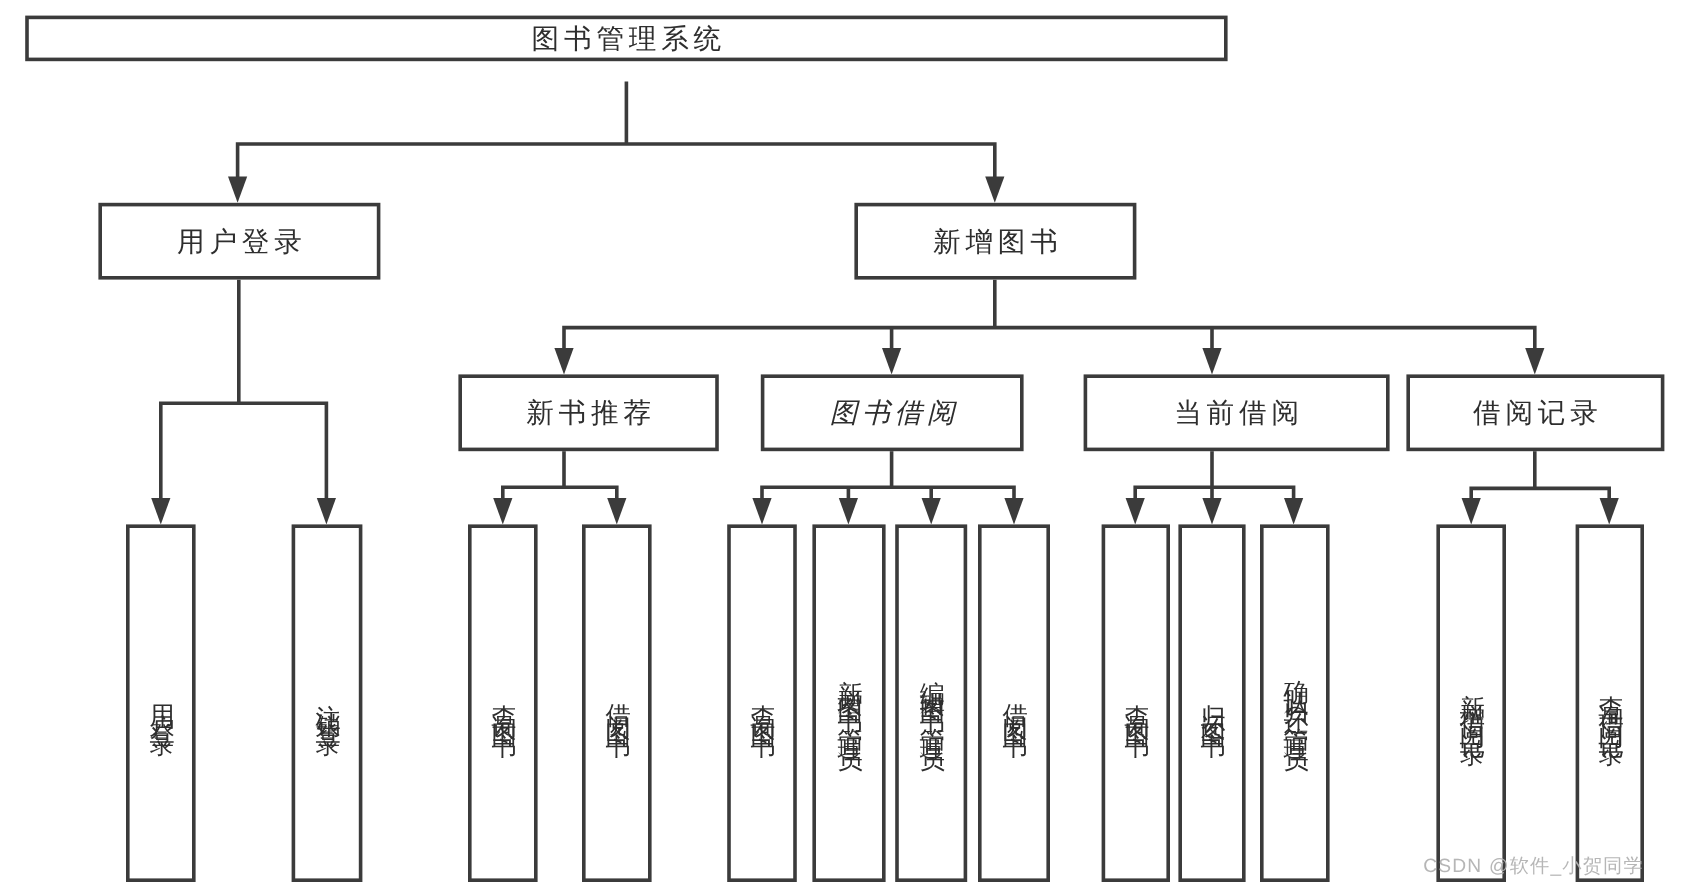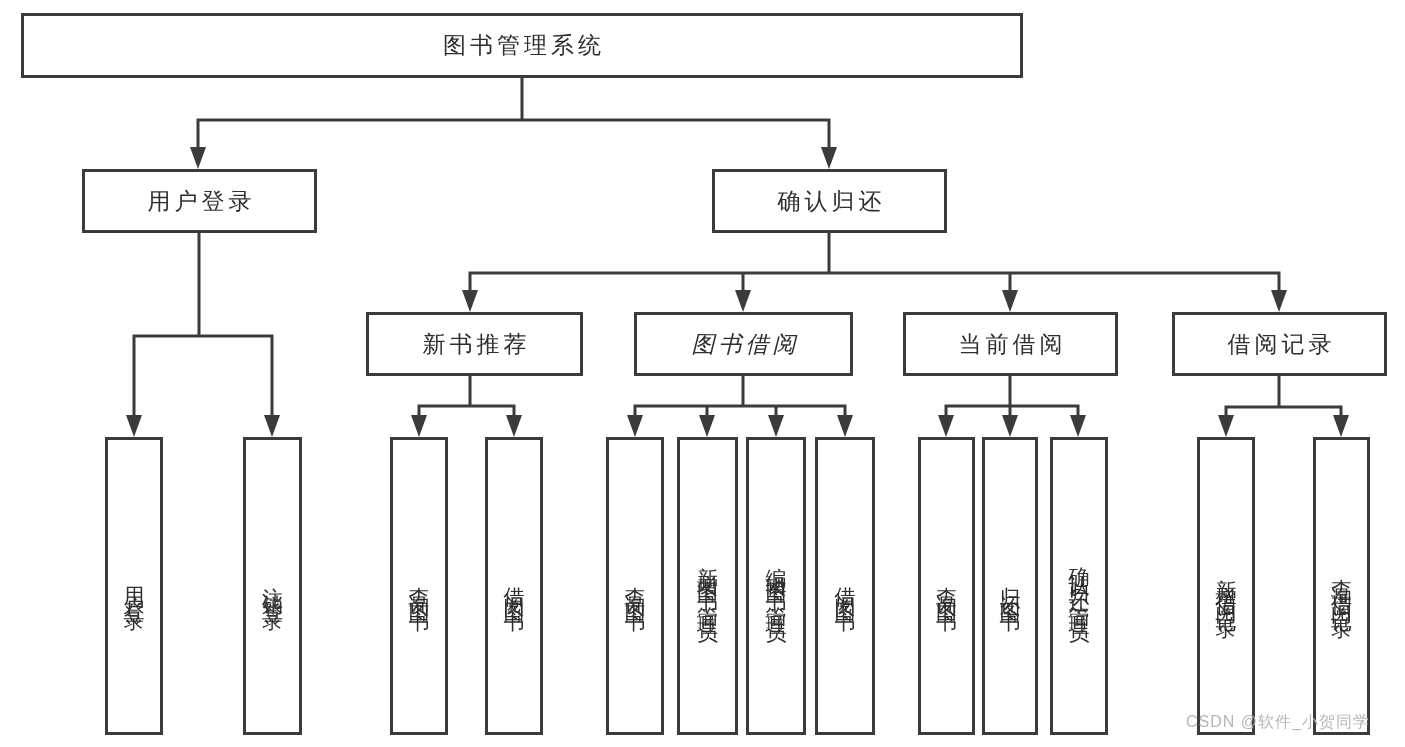--- a/index.html
+++ b/index.html
@@ -25,26 +25,26 @@
     text-indent:4px;
     white-space:nowrap;
   }
   .leaf{font-size:21px;letter-spacing:0;text-indent:0;}
   .leaf .vtext{
     writing-mode:vertical-rl;
     letter-spacing:8px;
     line-height:1.05;
   }
   
-  .n-root    {left:21px;  top:13px;  width:1002px; height:65px;}
+  .n-root    {left:21px;  top:13px;  width:1002px; height:38px;}
   .n-login   {left:82px;  top:169px; width:235px;  height:64px;}
   .n-mgmt    {left:712px; top:169px; width:235px;  height:64px;}
-  .n-rec     {left:366px; top:312px; width:217px;  height:64px;}
+  .n-rec     {left:382px; top:312px; width:217px;  height:64px;}
   .n-borrow  {left:634px; top:312px; width:219px;  height:64px;font-style:italic;}
-  .n-current {left:903px; top:312px; width:215px;  height:64px;}
+  .n-current {left:903px; top:312px; width:255px;  height:64px;}
   .n-records {left:1172px;top:312px; width:215px;  height:64px;}
   .lf{top:437px;height:298px;}
   .lf-u1{left:105px;width:58px;}
   .lf-u2{left:243px;width:59px;}
   .lf-r1{left:390px;width:58px;}
   .lf-r2{left:485px;width:58px;}
   .lf-b1{left:606px;width:58px;}
   .lf-b2{left:677px;width:61px;}
   .lf-b3{left:746px;width:60px;}
   .lf-b4{left:815px;width:60px;}
@@ -116,21 +116,21 @@
   </svg>
 
   <div class="box n-root">
     <span>图书管理系统</span>
   </div>
 
   <div class="box n-login">
     <span>用户登录</span>
   </div>
   <div class="box n-mgmt">
-    <span>确认归还</span>
+    <span>新增图书</span>
   </div>
 
   <div class="box n-rec">
     <span>新书推荐</span>
   </div>
   <div class="box n-borrow">
     <span>图书借阅</span>
   </div>
   <div class="box n-current">
     <span>当前借阅</span>

